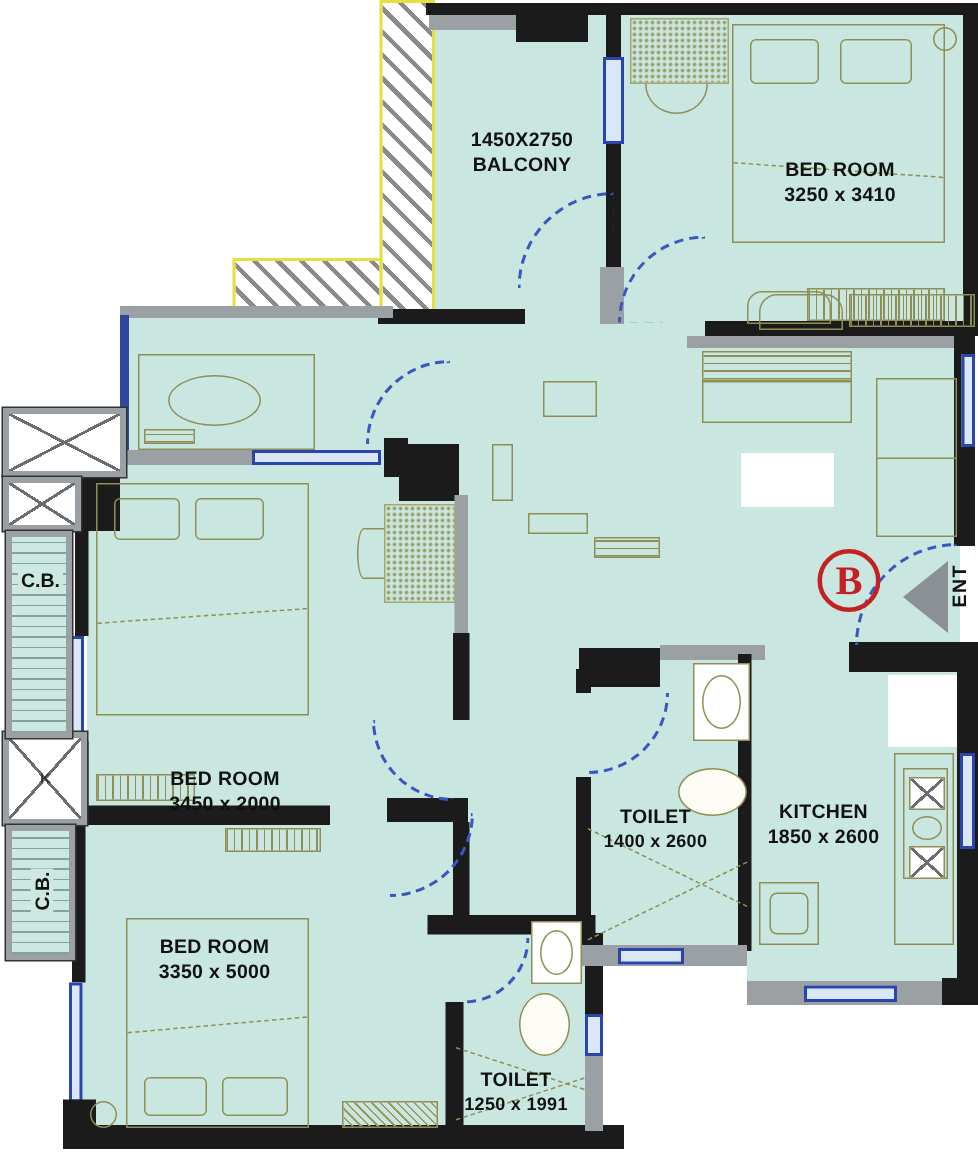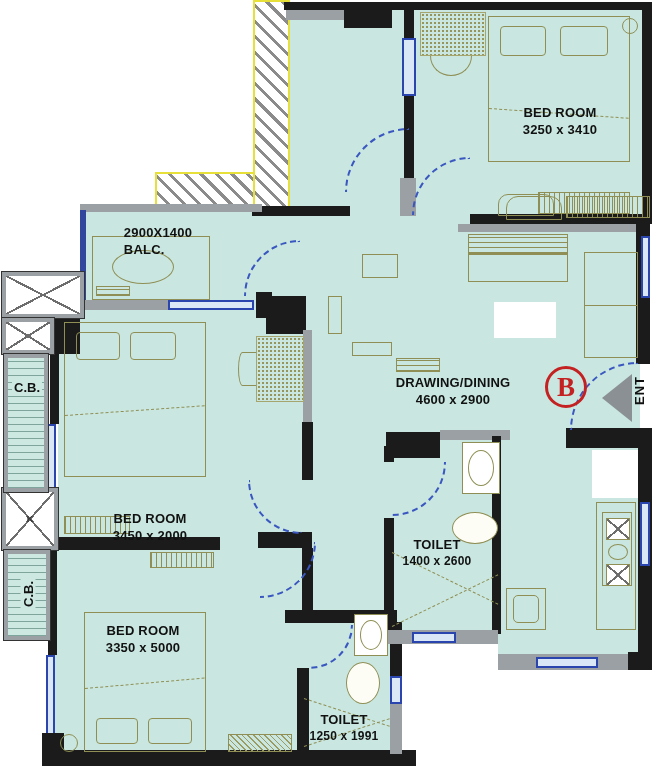--- a/index.html
+++ b/index.html
@@ -216,40 +216,40 @@
   <div style="left:346px;top:662px;width:34px;height:42px;background:#fdfdf6;border:1px solid #8f8f55;border-radius:50%;"></div>
   <div class="oline" style="left:304px;top:698px;width:90px;transform:rotate(18deg);"></div>
   <div class="oline" style="left:304px;top:746px;width:90px;transform:rotate(-18deg);"></div>
 
   <div class="entarrow" style="left:602px;top:374px;"></div>
   <div class="enttxt" style="left:632px;top:376px;">ENT</div>
   <div class="badge" style="left:545px;top:366px;width:42px;height:42px;">
     <span>B</span>
   </div>
 
+  <div class="rlabel" style="left:348px;top:102px;">
+    <span>1450X2750</span>
+    <span>BALCONY</span>
+  </div>
   <div class="rlabel" style="left:560px;top:122px;">
     <span>BED ROOM</span>
     <span>3250 x 3410</span>
   </div>
-  <div class="rlabel" style="left:158px;top:242px;text-align:left;">
-    <span>2900X1400</span>
-    <span>BALC.</span>
-  </div>
   <div class="rlabel" style="left:150px;top:528px;">
     <span>BED ROOM</span>
     <span>3450 x 2000</span>
   </div>
-  <div class="rlabel" style="left:453px;top:392px;">
-    <span>DRAWING/DINING</span>
-    <span>4600 x 2900</span>
-  </div>
   <div class="rlabel" style="left:437px;top:553px;">
     <span>TOILET</span>
     <span class="small">1400 x 2600</span>
   </div>
+  <div class="rlabel" style="left:549px;top:550px;">
+    <span>KITCHEN</span>
+    <span>1850 x 2600</span>
+  </div>
   <div class="rlabel" style="left:143px;top:640px;">
     <span>BED ROOM</span>
     <span>3350 x 5000</span>
   </div>
   <div class="rlabel" style="left:344px;top:728px;">
     <span>TOILET</span>
     <span class="small">1250 x 1991</span>
   </div>
 
 </div>

